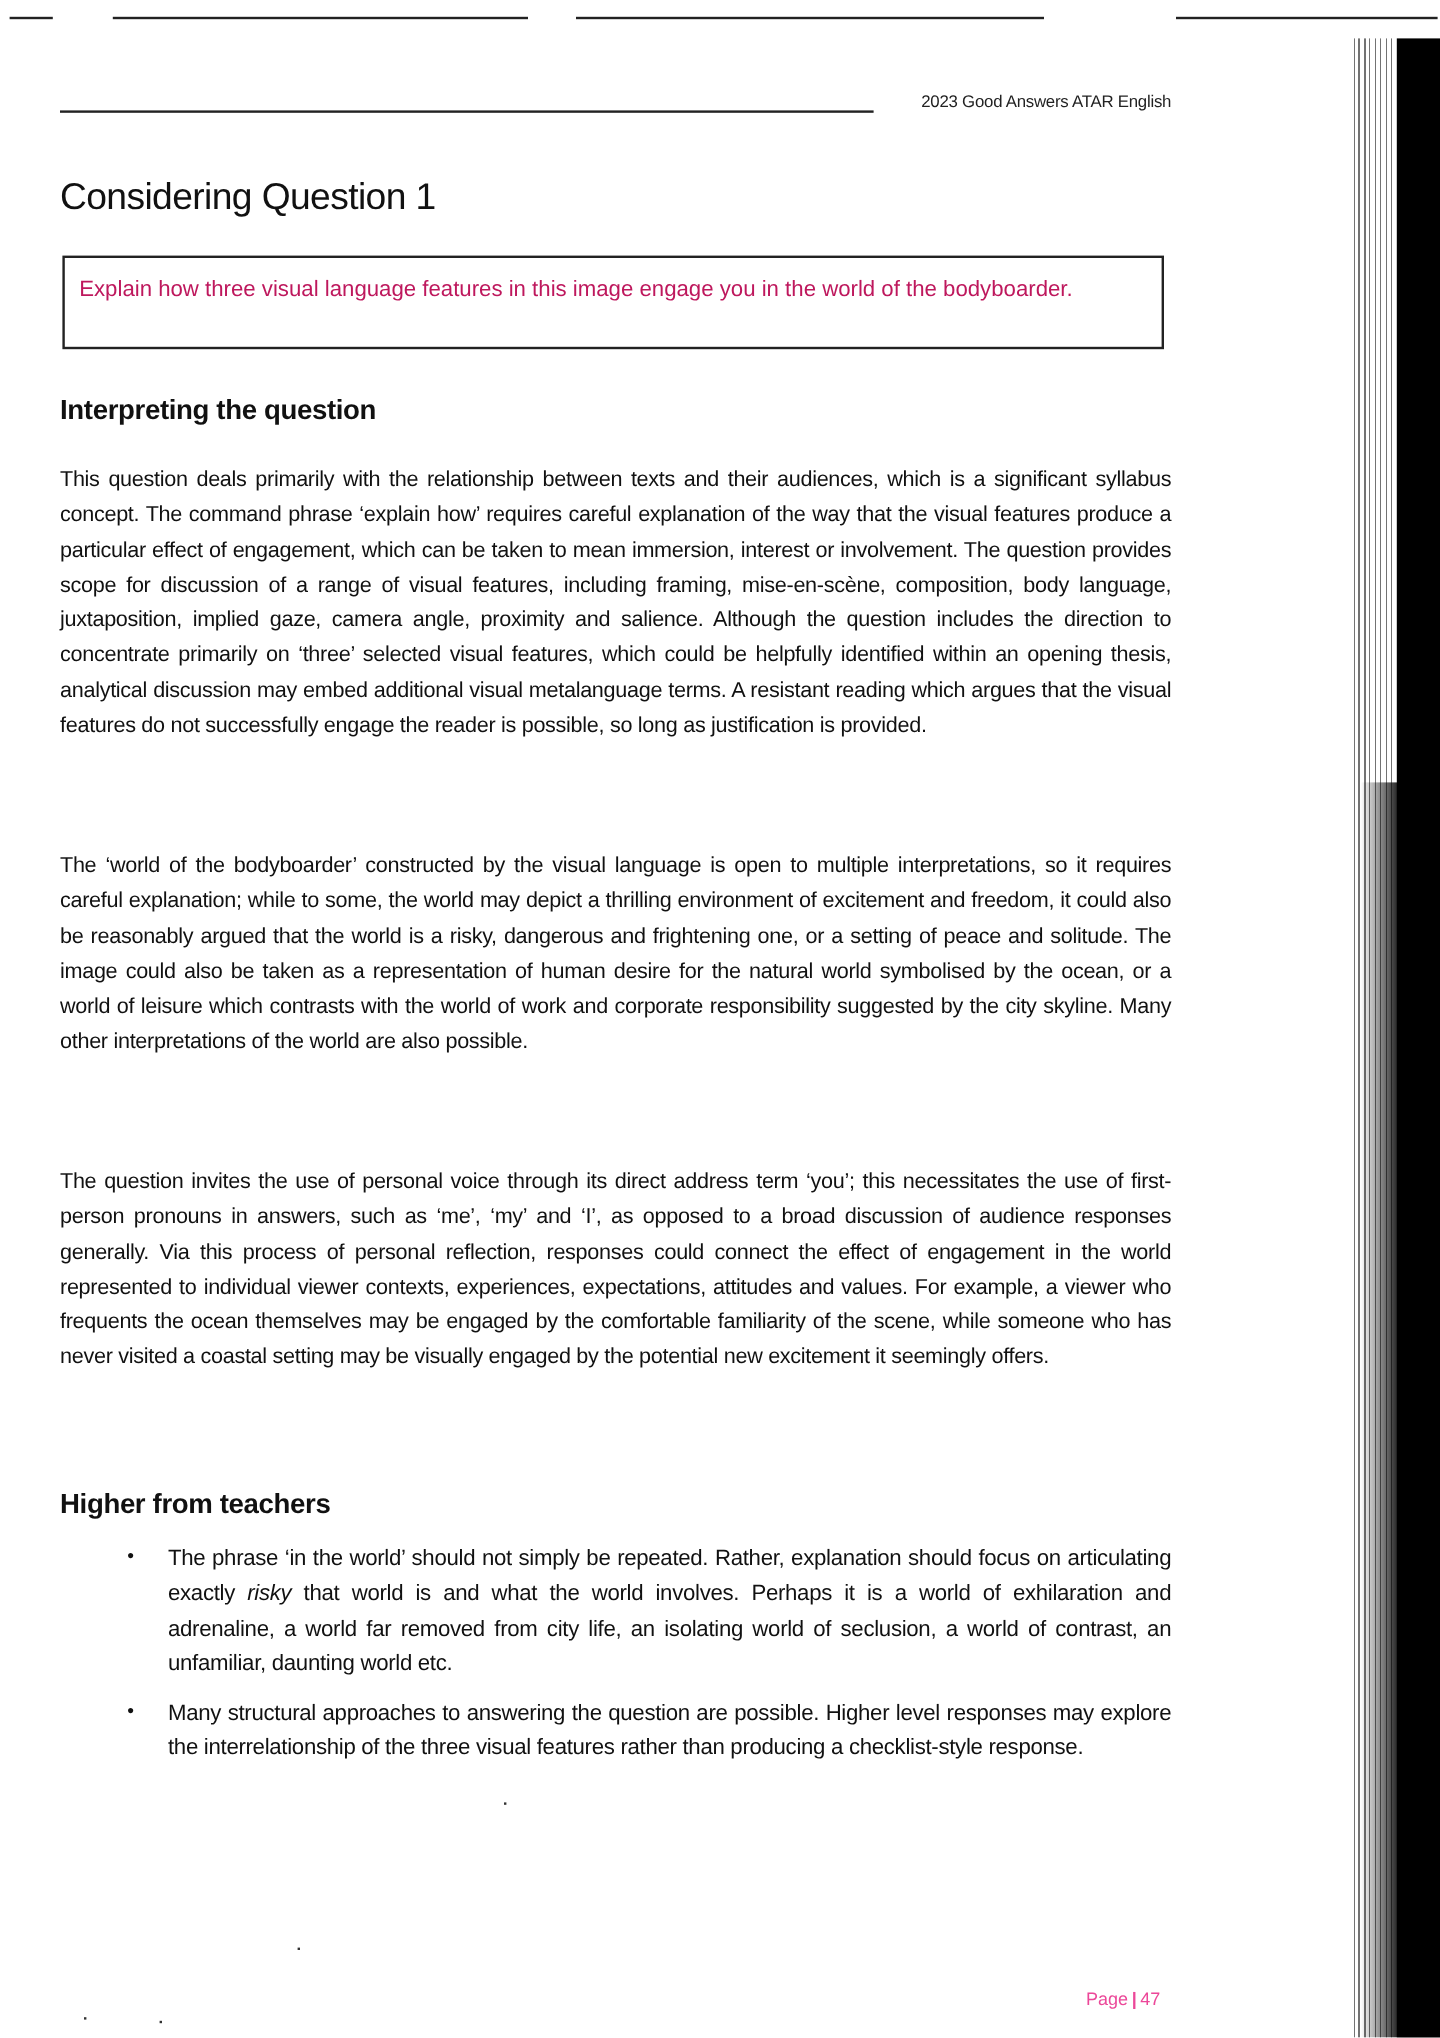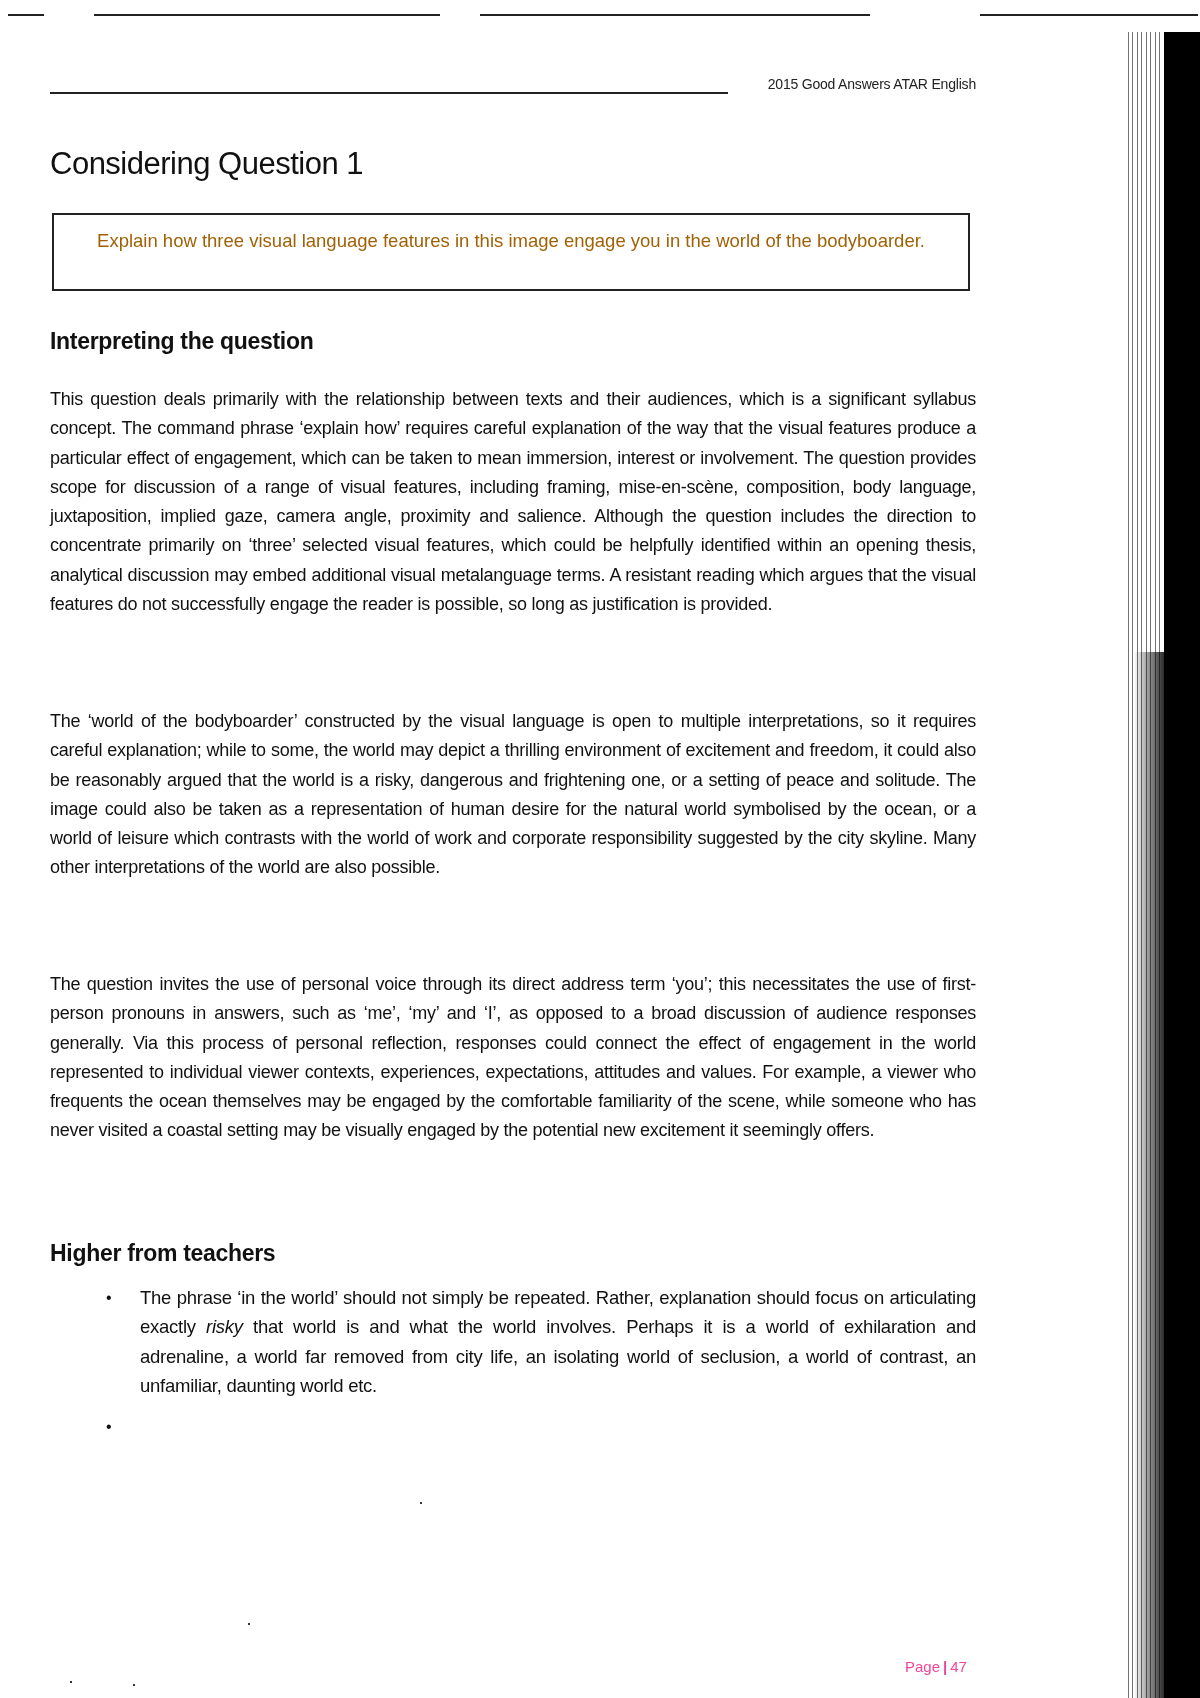--- a/index.html
+++ b/index.html
@@ -40,21 +40,21 @@
     font-size: 14px; color: #222; letter-spacing: -0.2px;
   }
   h1 {
     position: absolute; left: 50px; top: 146px; margin: 0;
     font-size: 31px; font-weight: normal; letter-spacing: -0.5px; color: #111;
   }
   .question-box {
     position: absolute; left: 52px; top: 213px; width: 918px; height: 78px;
     border: 2px solid #222; box-sizing: border-box;
     padding: 11px 12px 0 12px;
-    font-size: 18.5px; line-height: 29px; color: #a16207; text-align: center;
+    font-size: 18.5px; line-height: 29px; color: #be185d;
   }
   h2 {
     position: absolute; left: 50px; margin: 0;
     font-size: 23px; font-weight: bold; letter-spacing: -0.3px; color: #111;
   }
   .para {
     position: absolute; left: 50px; width: 926px; margin: 0;
     font-size: 18px; line-height: 29.3px; text-align: justify; color: #111;
     letter-spacing: -0.25px;
   }
@@ -84,21 +84,21 @@
 <div class="top-rule-gap" style="left:440px;width:40px;"></div>
 <div class="top-rule-gap" style="left:870px;width:110px;"></div>
 <div class="scan-edge">
   <div class="stripes"></div>
   <div class="dark2"></div>
   <div class="dark"></div>
 </div>
 
 <div class="header-row">
   <div class="header-line"></div>
-  <span class="running-head">2015 Good Answers ATAR English</span>
+  <span class="running-head">2023 Good Answers ATAR English</span>
 </div>
 
 <h1>Considering Question 1</h1>
 
 <div class="question-box">
   <span>Explain how three visual language features in this image engage you in the world of the bodyboarder.</span>
 </div>
 
 <h2 style="top:328px;">Interpreting the question</h2>
 
@@ -108,20 +108,21 @@
 
 <h2 style="top:1240px;">Higher from teachers</h2>
 
 <ul class="bullets" style="top:1283px;">
   <li>
     <span class="bullet">•</span>
     <span>The phrase ‘in the world’ should not simply be repeated. Rather, explanation should focus on articulating exactly </span><em>risky</em><span> that world is and what the world involves. Perhaps it is a world of exhilaration and adrenaline, a world far removed from city life, an isolating world of seclusion, a world of contrast, an unfamiliar, daunting world etc.</span>
   </li>
   <li>
     <span class="bullet">•</span>
+    <span>Many structural approaches to answering the question are possible. Higher level responses may explore the interrelationship of the three visual features rather than producing a checklist-style response.</span>
   </li>
 </ul>
 
 <div class="footer">
   <span>Page</span><span class="sep">|</span><span>47</span>
 </div>
 
 <div class="speck" style="left:248px;top:1623px;"></div>
 <div class="speck" style="left:70px;top:1681px;"></div>
 <div class="speck" style="left:133px;top:1684px;"></div>

